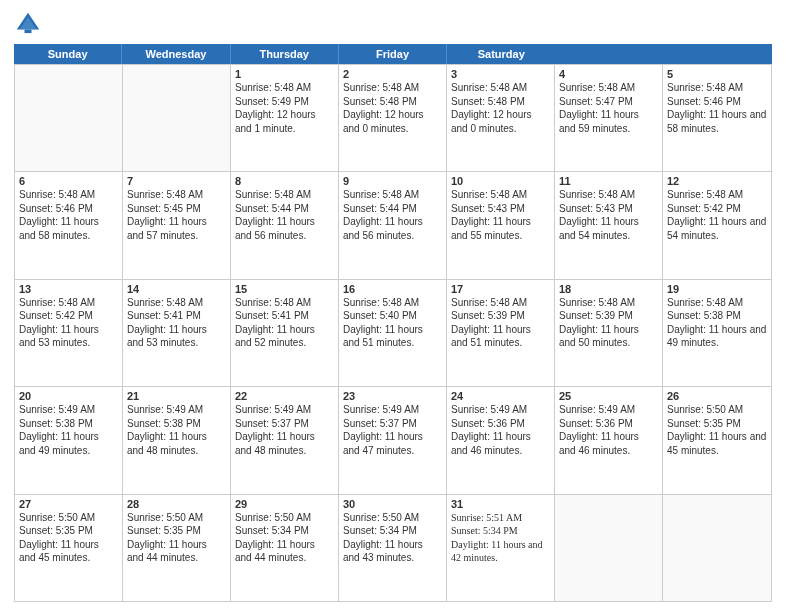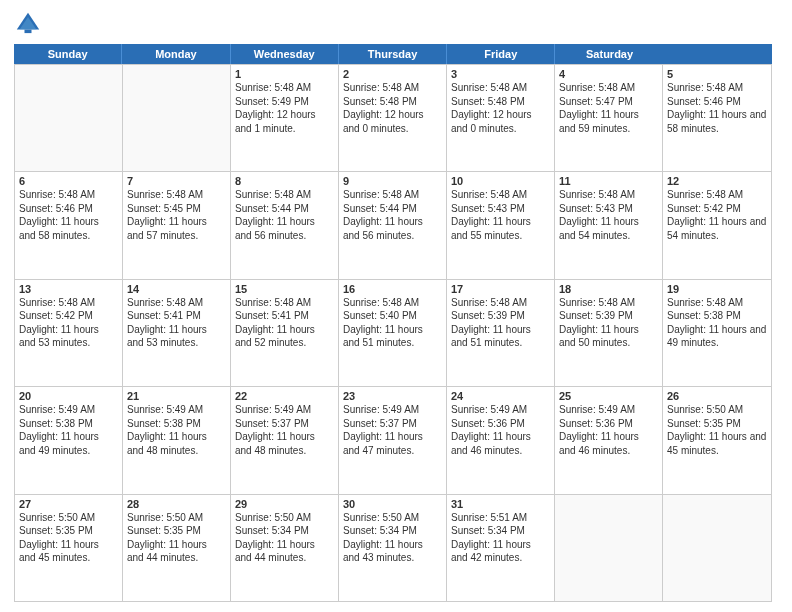--- a/index.html
+++ b/index.html
@@ -136,21 +136,20 @@
     </div>
     <div class="title-block">
       <div class="month-title"></div>
       <div class="subtitle"></div>
     </div>
   </div>
 
   <div class="calendar">
     <div class="cal-header" id="cal-header">
         <div class="cal-header-cell">Sunday</div>
-        <div class="cal-header-cell">Monday</div>
         <div class="cal-header-cell">Wednesday</div>
         <div class="cal-header-cell">Thursday</div>
         <div class="cal-header-cell">Friday</div>
         <div class="cal-header-cell">Saturday</div>
       </div>
     <div class="cal-body" id="cal-body">
         <div class="cal-row">
           <div class="cal-cell empty"></div>
           <div class="cal-cell empty"></div>
           <div class="cal-cell">
@@ -336,21 +335,21 @@
 Daylight: 11 hours and 44 minutes.</div>
           </div>
           <div class="cal-cell">
             <span class="day-num">30</span>
             <div class="cell-info" style="white-space: pre-line;">Sunrise: 5:50 AM
 Sunset: 5:34 PM
 Daylight: 11 hours and 43 minutes.</div>
           </div>
           <div class="cal-cell">
             <span class="day-num">31</span>
-            <div class="cell-info" style="white-space: pre-line;">Sunrise: 5:51 AM
+            <div class="cell-info" style="white-space: pre-line; font-family: Liberation Serif, serif;">Sunrise: 5:51 AM
 Sunset: 5:34 PM
 Daylight: 11 hours and 42 minutes.</div>
           </div>
           <div class="cal-cell empty"></div>
           <div class="cal-cell empty"></div>
         </div>
       </div>
   </div>
 </div>
 

